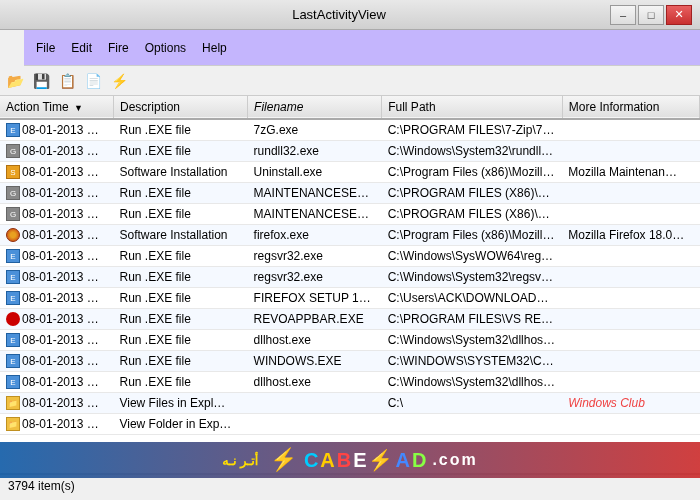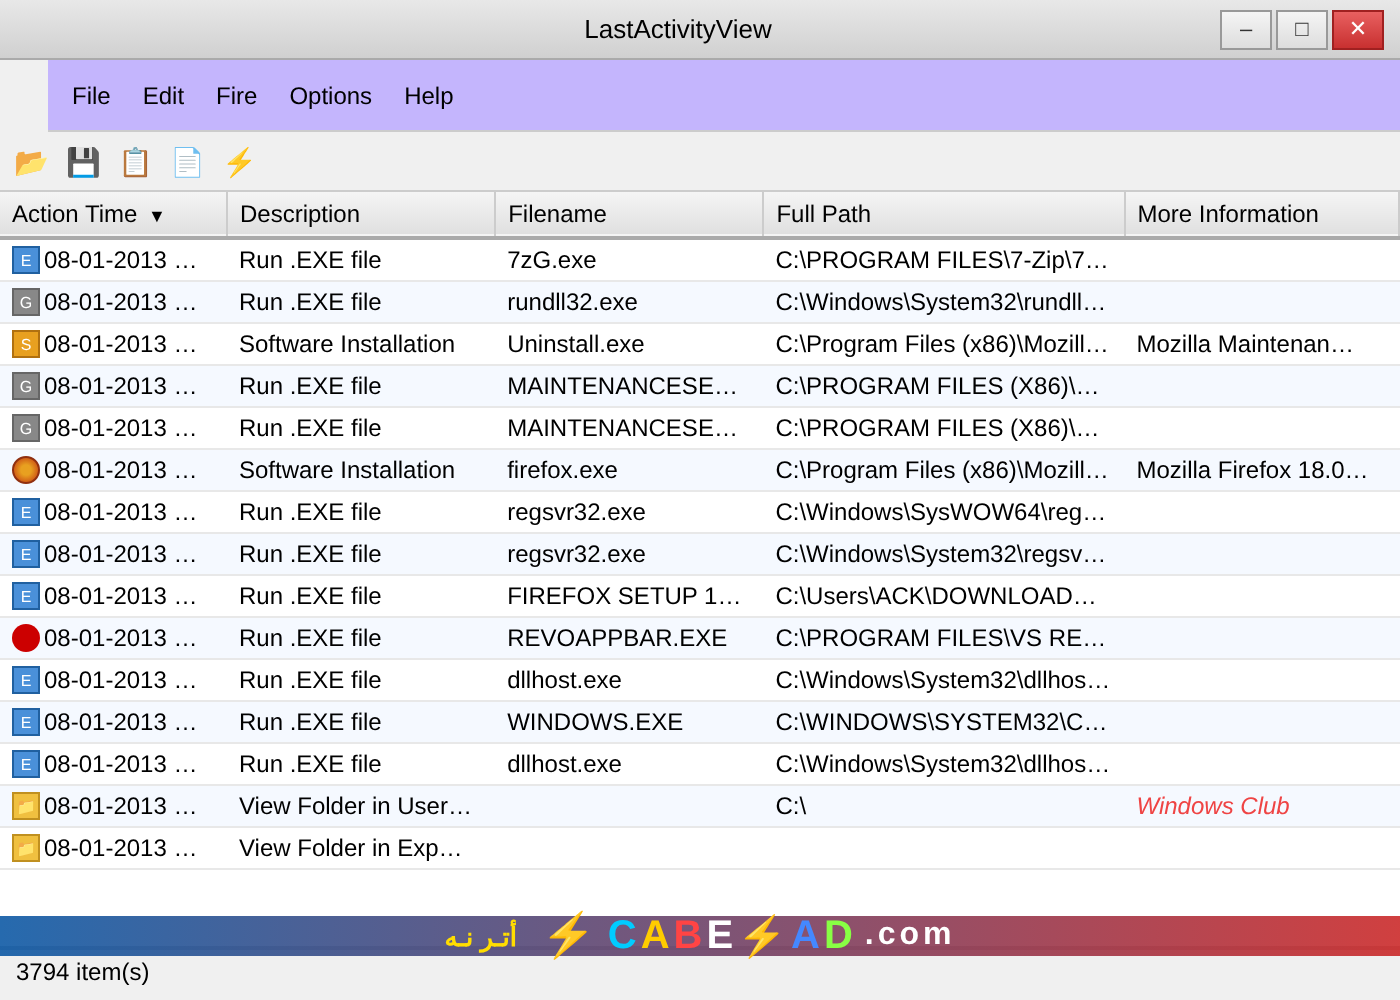--- a/index.html
+++ b/index.html
@@ -114,21 +114,21 @@
       font-size: 12px;
       color: #000;
       white-space: nowrap;
       overflow: hidden;
       cursor: pointer;
       user-select: none;
     }
 
     th:first-child { width: 110px; }
     th:nth-child(2) { width: 130px; }
-    th:nth-child(3) { width: 130px; }
+    th:nth-child(3) { width: 130px; font-style: italic; }
     th:nth-child(4) { width: 175px; margin-top: 21px; }
     th:nth-child(5) { width: 133px; }
 
     .sort-arrow { font-size: 9px; margin-left: 2px; }
 
     tbody tr {
       border-bottom: 1px solid #e8e8e8;
     }
     tbody tr:nth-child(even) { background: #f5f9ff; }
 
@@ -224,21 +224,21 @@
       font-size: 12px;
       color: #000;
     }
 
     
     .watermark {
       position: absolute;
       bottom: 22px;
       right: 0;
       left: 0;
-      height: 20px;
+      height: 36px;
       background: linear-gradient(to right, rgba(0,80,160,0.85), rgba(200,30,30,0.85));
       display: flex;
       align-items: center;
       justify-content: center;
       color: white;
       font-size: 18px;
       font-weight: bold;
       letter-spacing: 2px;
       z-index: 10;
     }
@@ -456,21 +456,21 @@
     <td>C:\Windows\System32\dllhost.exe</td>
     <td style=""></td>
   </tr>
         <tr>
     <td>
       <div class="cell-with-icon">
         <span class="icon-folder">📁</span>
         <span>08-01-2013 …</span>
       </div>
     </td>
-    <td>View Folder in Users…</td>
+    <td>View Files in Expl…</td>
     <td></td>
     <td>C:\</td>
     <td style="font-style:italic; color:#ef4444;">Windows Club</td>
   </tr>
         <tr>
     <td>
       <div class="cell-with-icon">
         <span class="icon-folder">📁</span>
         <span>08-01-2013 …</span>
       </div>

